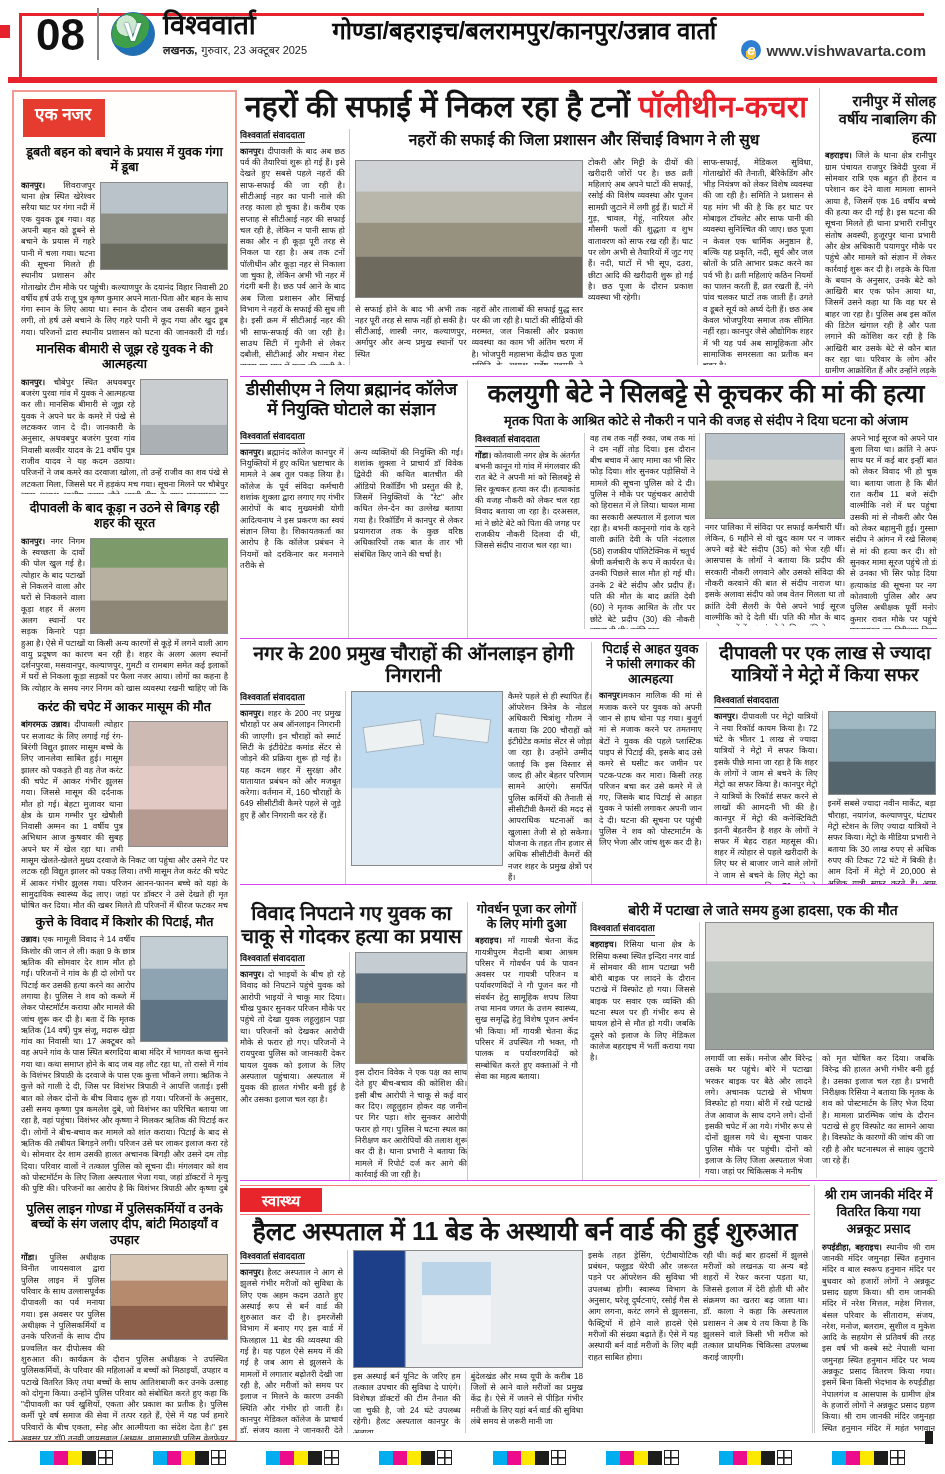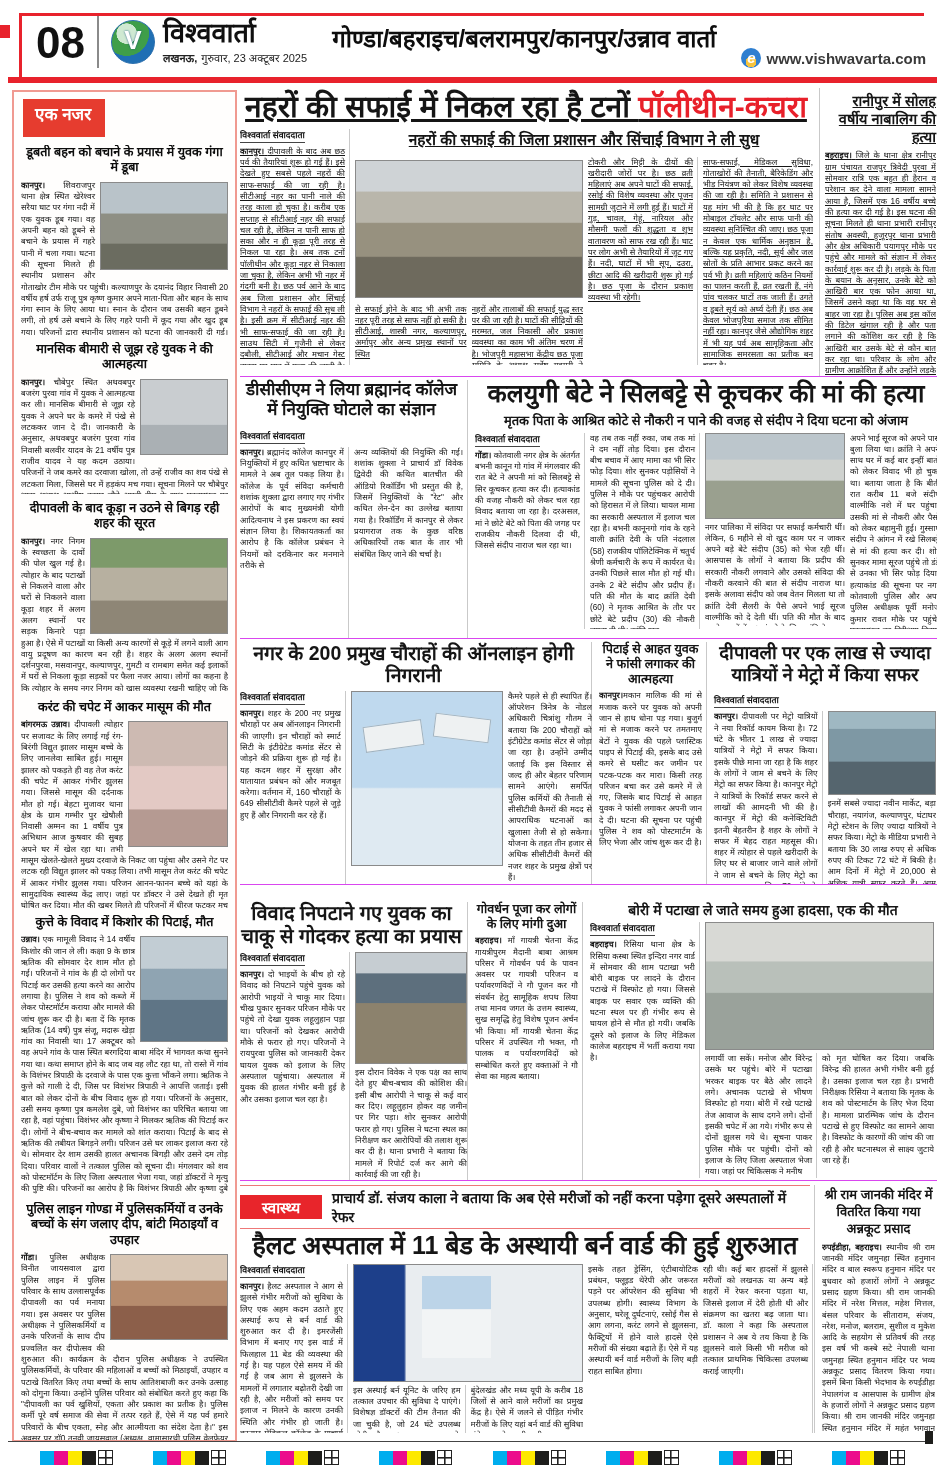--- a/index.html
+++ b/index.html
@@ -5,21 +5,21 @@
   * { margin:0; padding:0; box-sizing:border-box; }
   html,body { background:#ffffff; }
   body { width:945px; height:1474px; position:relative; overflow:hidden;
          font-family:"Liberation Sans","DejaVu Sans",sans-serif; color:#151515; }
 
   
   .edge-mark { position:absolute; left:0; top:25px; width:10px; height:13px; background:#e8222c; }
   .red-top   { position:absolute; left:19px; top:13px; width:905px; height:3px; background:#e8222c; }
   .red-left  { position:absolute; left:19px; top:13px; width:3px; height:64px; background:#e8222c; }
   .red-rule  { position:absolute; left:8px; top:77px; width:929px; height:6px; background:#e8222c; }
-  .hdr { position:absolute; left:26px; top:12px; width:900px; height:60px; display:flex; align-items:center; }
+  .hdr { position:absolute; left:26px; top:4px; width:900px; height:60px; display:flex; align-items:center; }
   .pagenum { font-size:44px; font-weight:bold; line-height:1; padding:2px 12px 0 10px; color:#111; }
   .hdr-div { width:2px; height:52px; background:#8a8a8a; margin-right:8px; }
   .logo { width:44px; height:44px; border-radius:50%; margin:0 8px 0 4px; position:relative;
           background:radial-gradient(circle at 35% 30%,#cfe9d2 0 25%,#3f9e49 26% 55%,#1f6fb4 56% 100%);
           border:1px solid #2b6fae; }
   .logo .v { position:absolute; left:0; top:4px; width:100%; text-align:center; font-size:26px; font-weight:bold; color:#ffffff; text-shadow:0 0 2px #14507e; }
   .masthead { display:flex; flex-direction:column; }
   .masthead .name { font-size:27px; font-weight:bold; line-height:1.05; color:#101010; }
   .masthead .date { font-size:11px; margin-top:3px; color:#222; }
   .masthead .date b { margin-right:4px; }
@@ -45,21 +45,21 @@
   .sb-art { display:flow-root; overflow:hidden; margin-bottom:7px; }
   .sb-art h3 { font-size:12.6px; line-height:1.22; text-align:center; margin-bottom:4px; color:#0d0d0d; }
   .sb-ph { float:right; margin:2px 0 3px 5px; }
 
   
   .main { position:absolute; left:240px; top:88px; width:697px; height:1352px; }
   .sec { overflow:hidden; }
   .sec + .sec { border-top:1px solid #d946ef; }
 
   
-  .sec1 { height:288px; display:grid; grid-template-columns:572px 117px; gap:17px 7px;text-decoration:underline; }
+  .sec1 { height:288px; display:grid; grid-template-columns:572px 117px; gap:17px 7px; }
   .canal h1 { font-size:30px; line-height:1.15; text-align:center; margin:2px 0 4px 0; }
   .canal h1 .red { color:#e8202a; }
   .canal-cols { display:grid; grid-template-columns:110px 228px 110px 110px; grid-template-rows:28px 1fr 64px;
                 gap:0 5px; height:236px;
                 grid-template-areas:"a sh sh sh" "a ph t s" "a up t s"; }
   .c-a{grid-area:a} .c-sh{grid-area:sh} .c-ph{grid-area:ph} .c-up{grid-area:up; display:flex; gap:5px; padding-top:3px;}
   .c-t{grid-area:t} .c-s{grid-area:s}
   .c-sh { font-size:15.5px; font-weight:bold; text-align:center; line-height:1.15; padding:2px 2px 0 2px; }
   .canal-photo { width:100%; height:96%; margin-top:3px;
      background:linear-gradient(180deg,#cfd3d6 0 22%,#b9b6ab 23% 45%,#97917f 46% 70%,#6e6a5d 71% 100%),#b0aca0; }
@@ -319,21 +319,20 @@
           </div>
         </div>
       </div>
     </div>
   </div>
 
   <div class="sec sec5">
     <div class="health vr">
       <div class="kickrow">
         <span class="kick">स्वास्थ्य</span>
-        <span class="deck">प्राचार्य डॉ. संजय काला ने बताया कि अब ऐसे मरीजों को नहीं करना पड़ेगा दूसरे अस्पतालों में रेफर</span>
       </div>
       <h2>हैलट अस्पताल में 11 बेड के अस्थायी बर्न वार्ड की हुई शुरुआत</h2>
       <div class="health-cols">
         <div class="bd vr">
           <span class="byline">विश्ववार्ता संवाददाता</span><br>
           <span class="city">कानपुर।</span> <span>हैलट अस्पताल ने आग से झुलसे गंभीर मरीजों को सुविधा के लिए एक अहम कदम उठाते हुए अस्थाई रूप से बर्न वार्ड की शुरुआत कर दी है। इमरजेंसी विभाग में बनाए गए इस वार्ड में फिलहाल 11 बेड की व्यवस्था की गई है। यह पहल ऐसे समय में की गई है जब आग से झुलसने के मामलों में लगातार बढ़ोतरी देखी जा रही है, और मरीजों को समय पर इलाज न मिलने के कारण उनकी स्थिति और गंभीर हो जाती है। कानपुर मेडिकल कॉलेज के प्राचार्य डॉ. संजय काला ने जानकारी देते हुए बताया कि अब ऐसे मरीजों को दूसरे अस्पतालों में रेफर नहीं करना पड़ेगा।</span></div>
         <div class="ward-wrap">
           <div class="ph ward-photo"></div>
           <div class="ward-under">
             <div class="bd vr" style="width:50%">इस अस्थाई बर्न यूनिट के जरिए हम तत्काल उपचार की सुविधा दे पाएंगे। विशेषज्ञ डॉक्टरों की टीम तैनात की जा चुकी है, जो 24 घंटे उपलब्ध रहेगी। हैलट अस्पताल कानपुर के अलावा</div>

